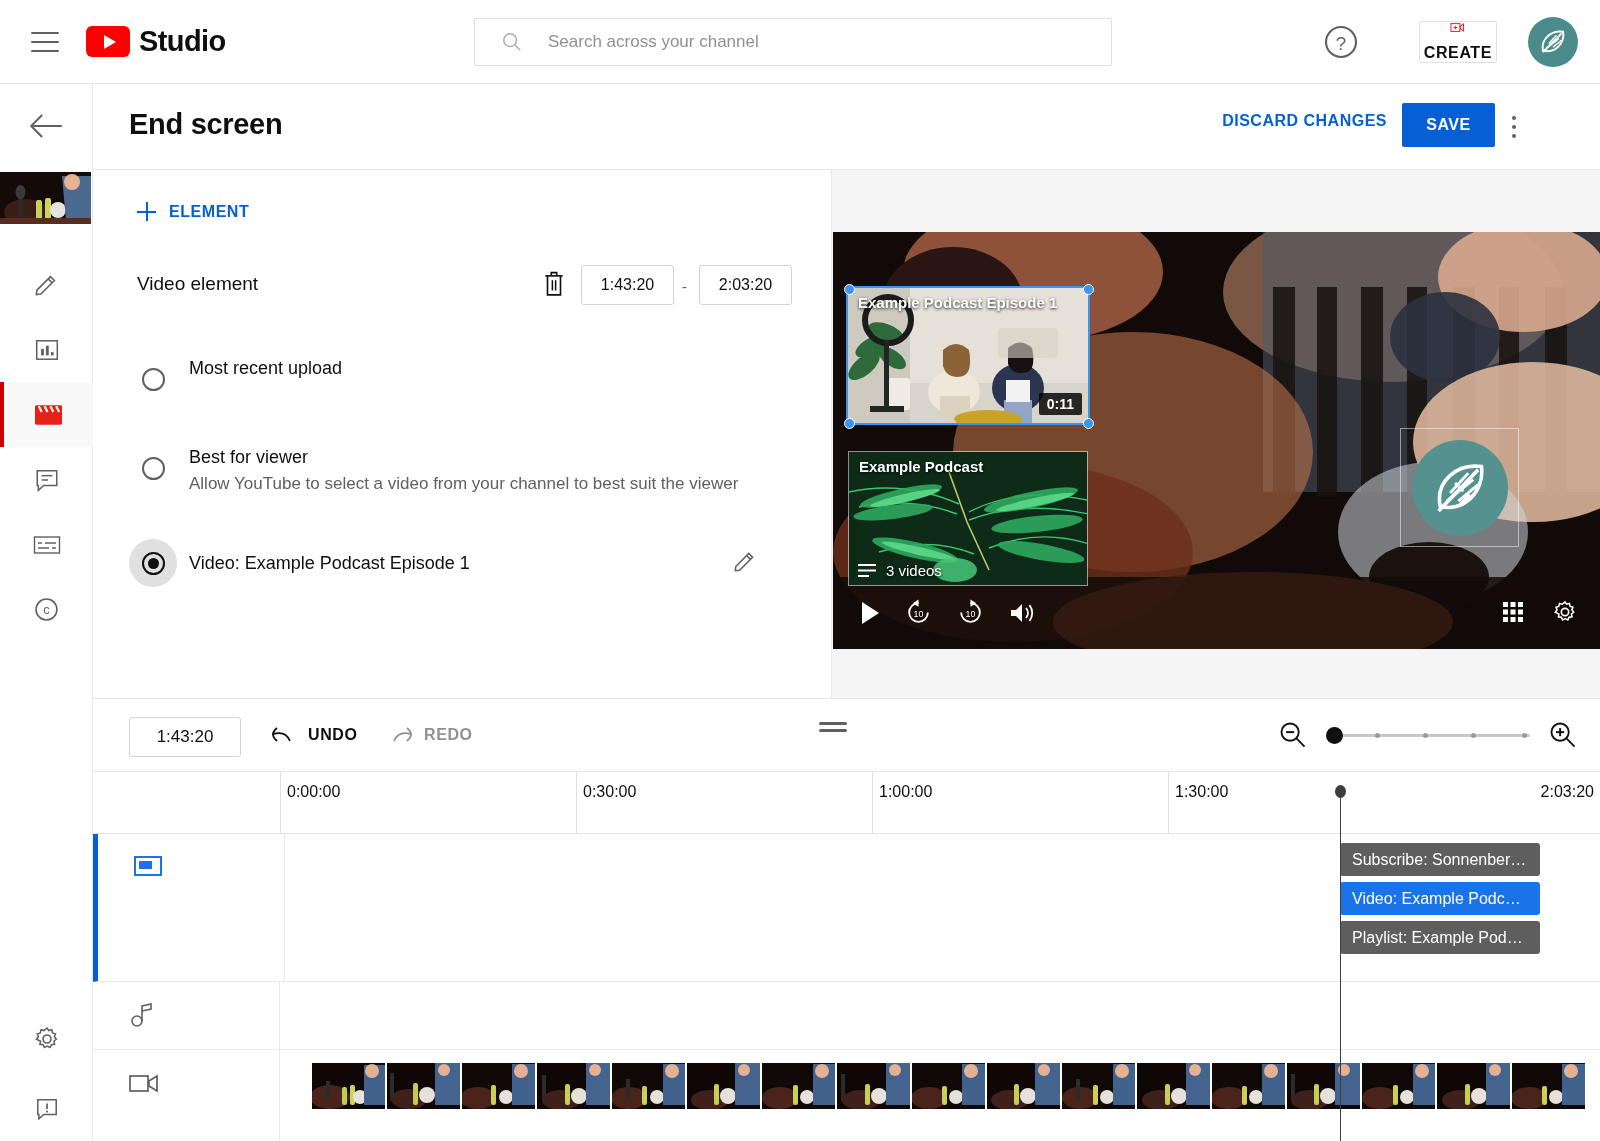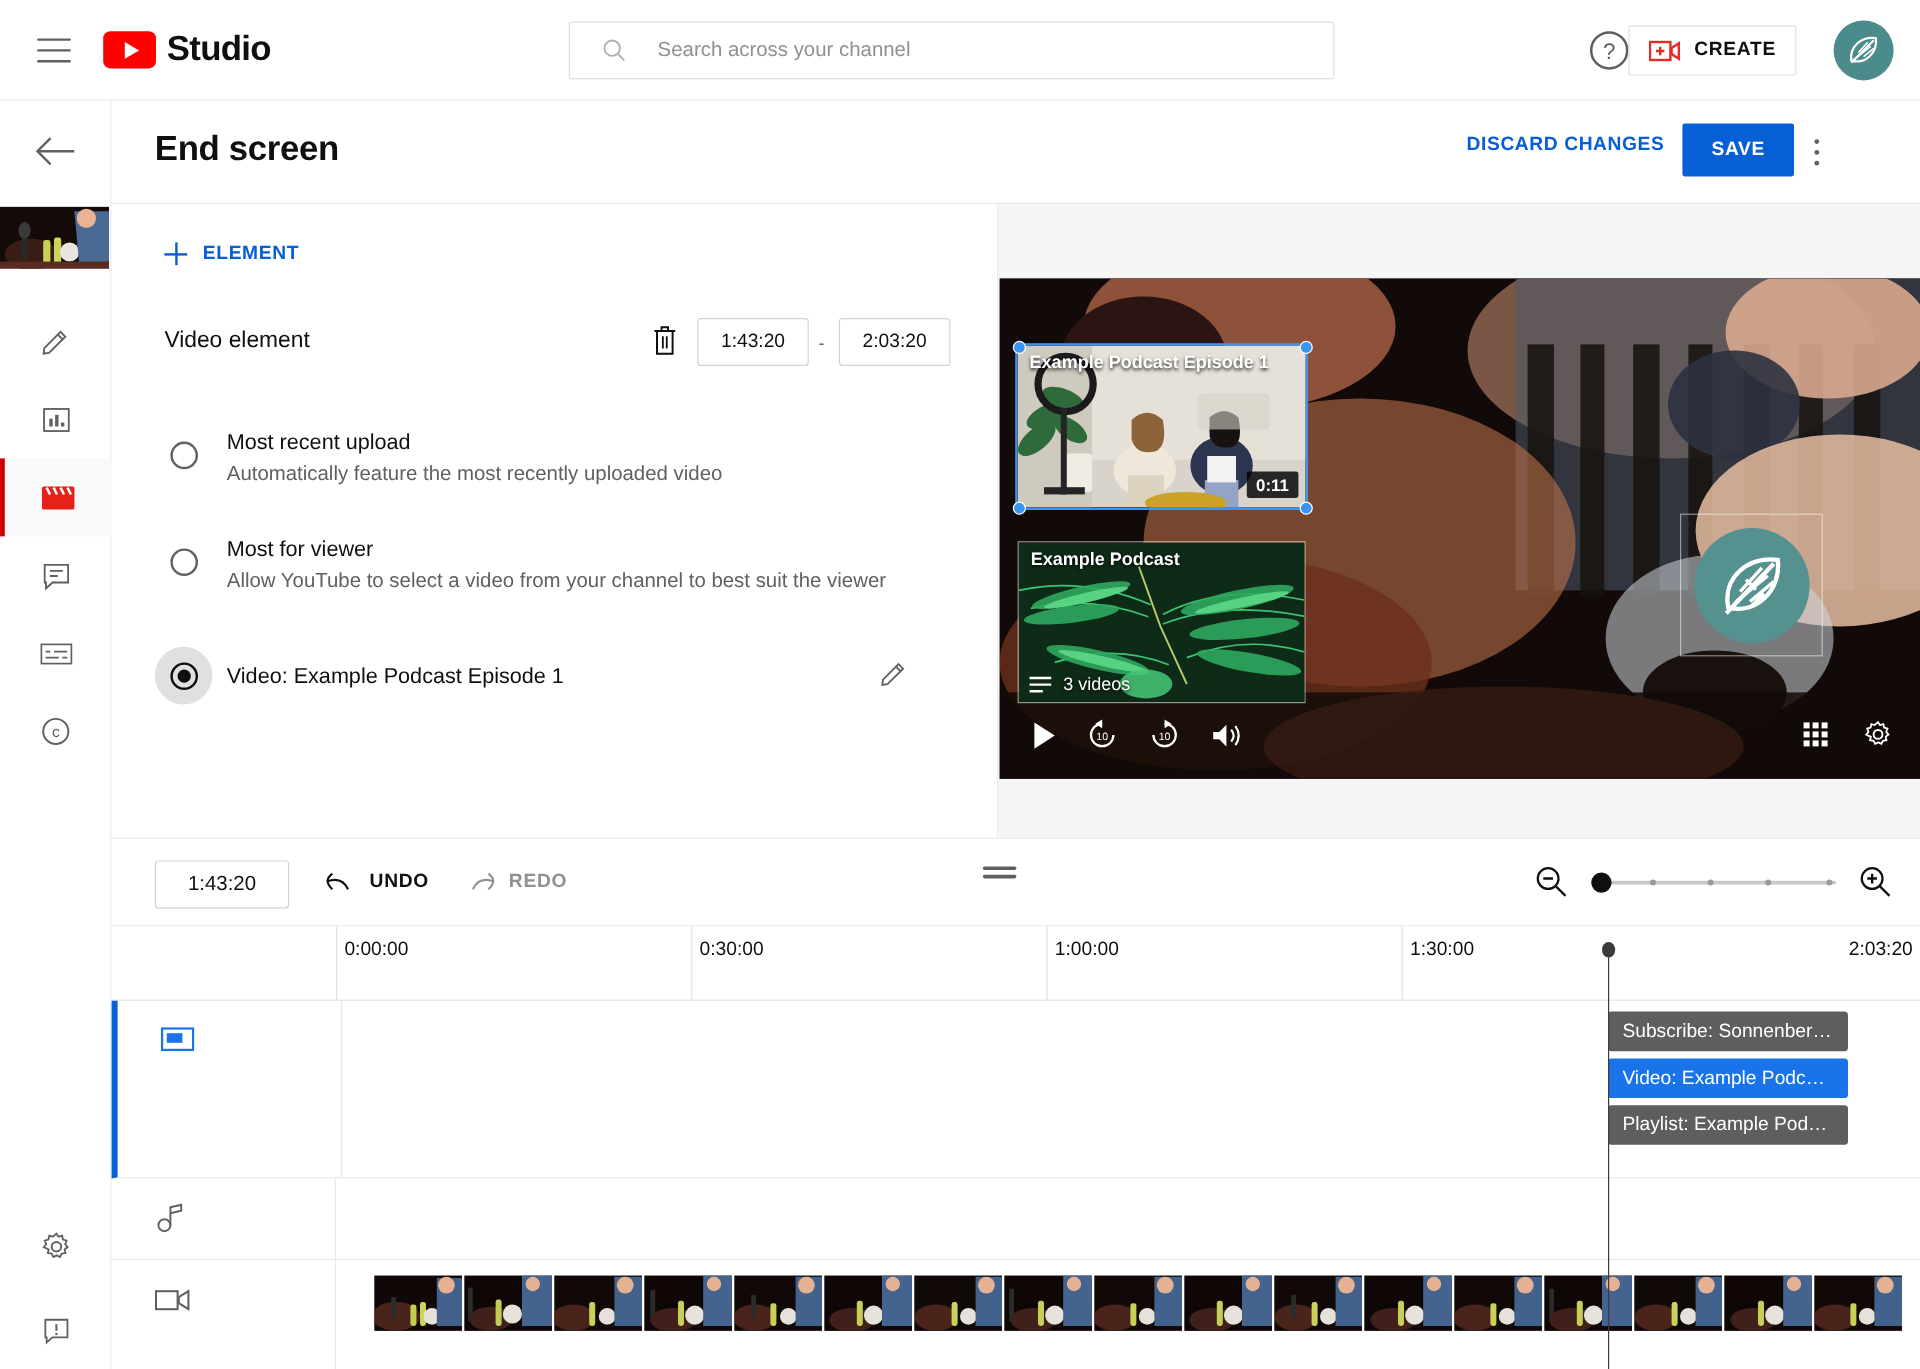--- a/index.html
+++ b/index.html
@@ -31,21 +31,21 @@
   .searchbox { width: 100%; height: 100%; border: 1px solid #e0e0e0; border-radius: 2px;
     display: flex; align-items: center; background: #fff; }
   .search-icon { width: 22px; height: 22px; margin-left: 26px; margin-right: 25px; flex: none; }
   .search-input { border: none; outline: none; font-size: 17px; color: #606060;
     font-family: "Liberation Sans", sans-serif; width: 520px; background: transparent; }
   .search-input::placeholder { color: #909090; }
 
   .help-btn { position: absolute; right: 241px; top: 24px; width: 36px; height: 36px; cursor: pointer; }
   .create-btn { position: absolute; right: 103px; top: 21px; height: 42px;
     border: 1px solid #e0e0e0; border-radius: 2px; background: #fff;
-    display: flex; align-items: center; padding: 0 16px; gap: 11px; cursor: pointer; }
+    display: flex; align-items: center; padding: 0 4px; gap: 11px; cursor: pointer; flex-direction: column; }
   .create-label { font-size: 16px; font-weight: 600; letter-spacing: 0.6px; color: #0f0f0f; }
   .avatar { position: absolute; right: 22px; top: 17px; width: 50px; height: 50px;
     border-radius: 50%; background: #4c8b8b; display: flex; align-items: center;
     justify-content: center; cursor: pointer; overflow: hidden; }
 
   
   .rail { position: absolute; left: 0; top: 84px; width: 93px; height: 1057px;
     background: #fff; border-right: 1px solid #e8e8e8; }
   .rail-back { position: absolute; left: 29px; top: 27px; width: 35px; height: 30px; cursor: pointer; }
   .rail-thumb { position: absolute; left: 0px; top: 88px; width: 91px; height: 52px;
@@ -355,30 +355,29 @@
       <div class="time-dash">-</div>
       <div class="time-field end">2:03:20</div>
     </div>
 
     <div class="radio-row" style="top:185px; width:657px;">
       <div class="radio-outer">
           <div class="radio"></div>
         </div>
       <div class="radio-text">
         <div class="radio-title">Most recent upload</div>
-        <div class="radio-sub">Automatically feature the most recently uploaded video</div>
       </div>
     </div>
 
     <div class="radio-row" style="top:274px; width:657px;">
       <div class="radio-outer">
           <div class="radio"></div>
         </div>
       <div class="radio-text">
-        <div class="radio-title">Most for viewer</div>
+        <div class="radio-title">Best for viewer</div>
         <div class="radio-sub">Allow YouTube to select a video from your channel to best suit the viewer</div>
       </div>
     </div>
 
     <div class="radio-row" style="top:369px; width:657px; align-items:center;">
       <div class="radio-outer selected">
           <div class="radio on"></div>
         </div>
       <div class="radio-text">
         <div class="radio-title">Video: Example Podcast Episode 1</div>

